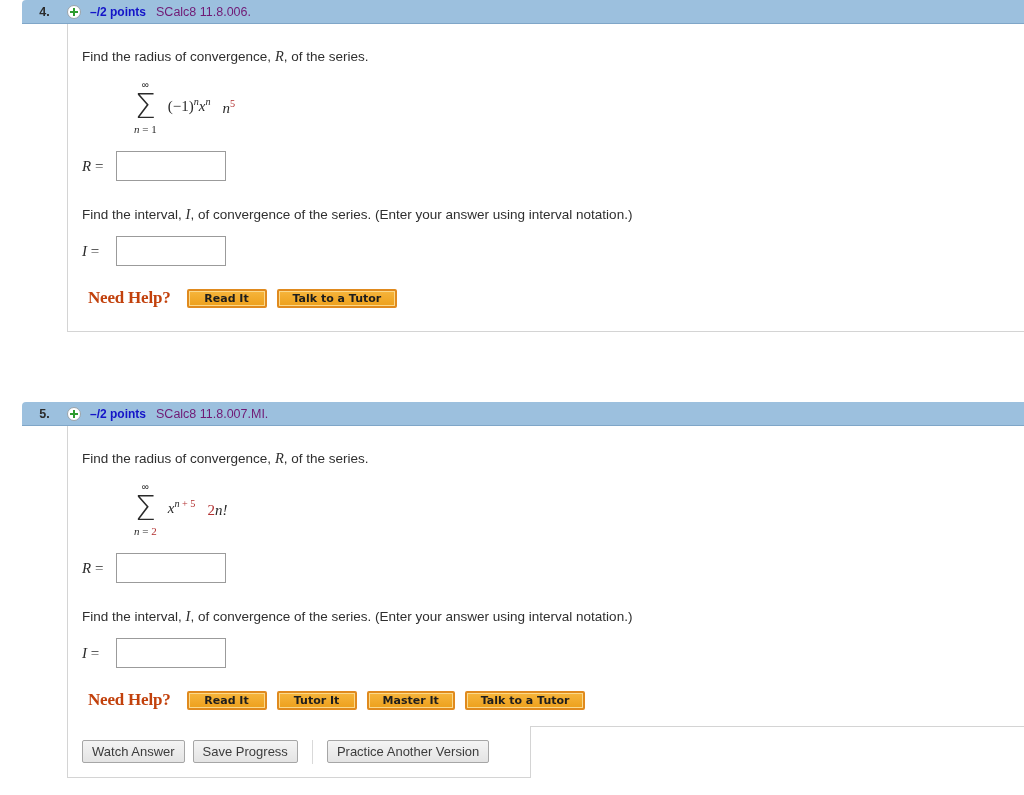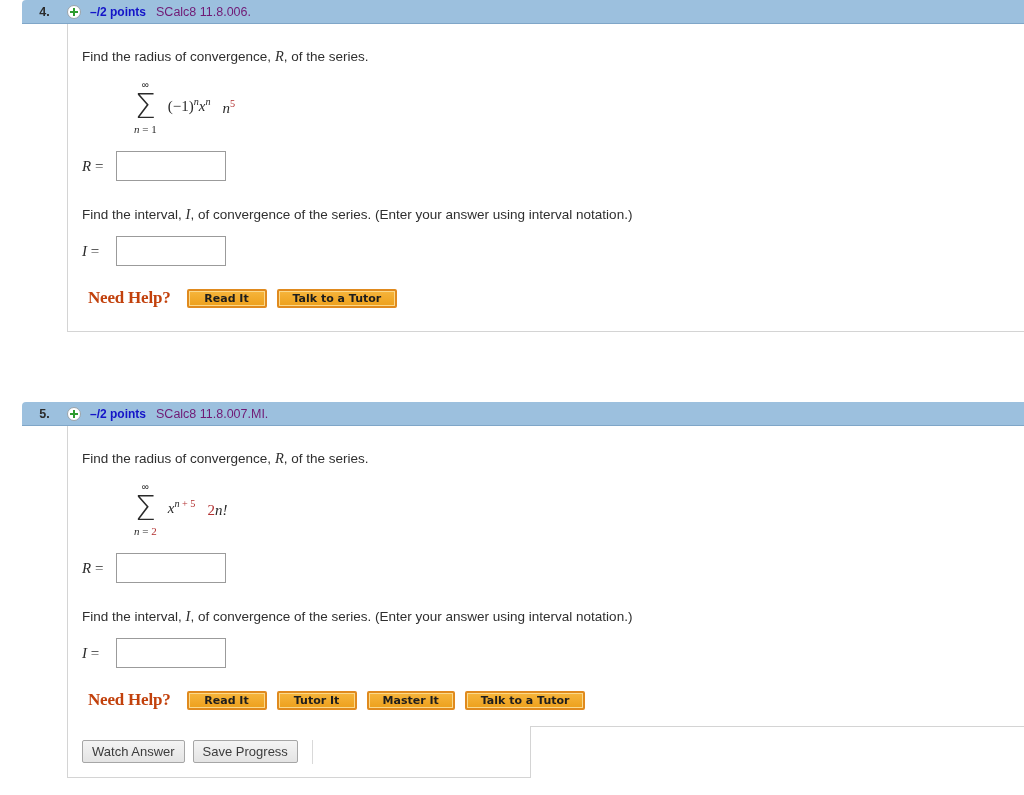--- a/index.html
+++ b/index.html
@@ -358,13 +358,14 @@
       <span class="help-btn">Talk to a Tutor</span>
     </div>
 
   </div>
 </div>
 
 <div class="submit-box">
   <span class="gray-btn">Watch Answer</span>
   <span class="gray-btn">Save Progress</span>
   <span class="btn-sep"></span>
+  <span class="gray-btn">Practice Another Version</span>
 </div>
 
 </body></html>

